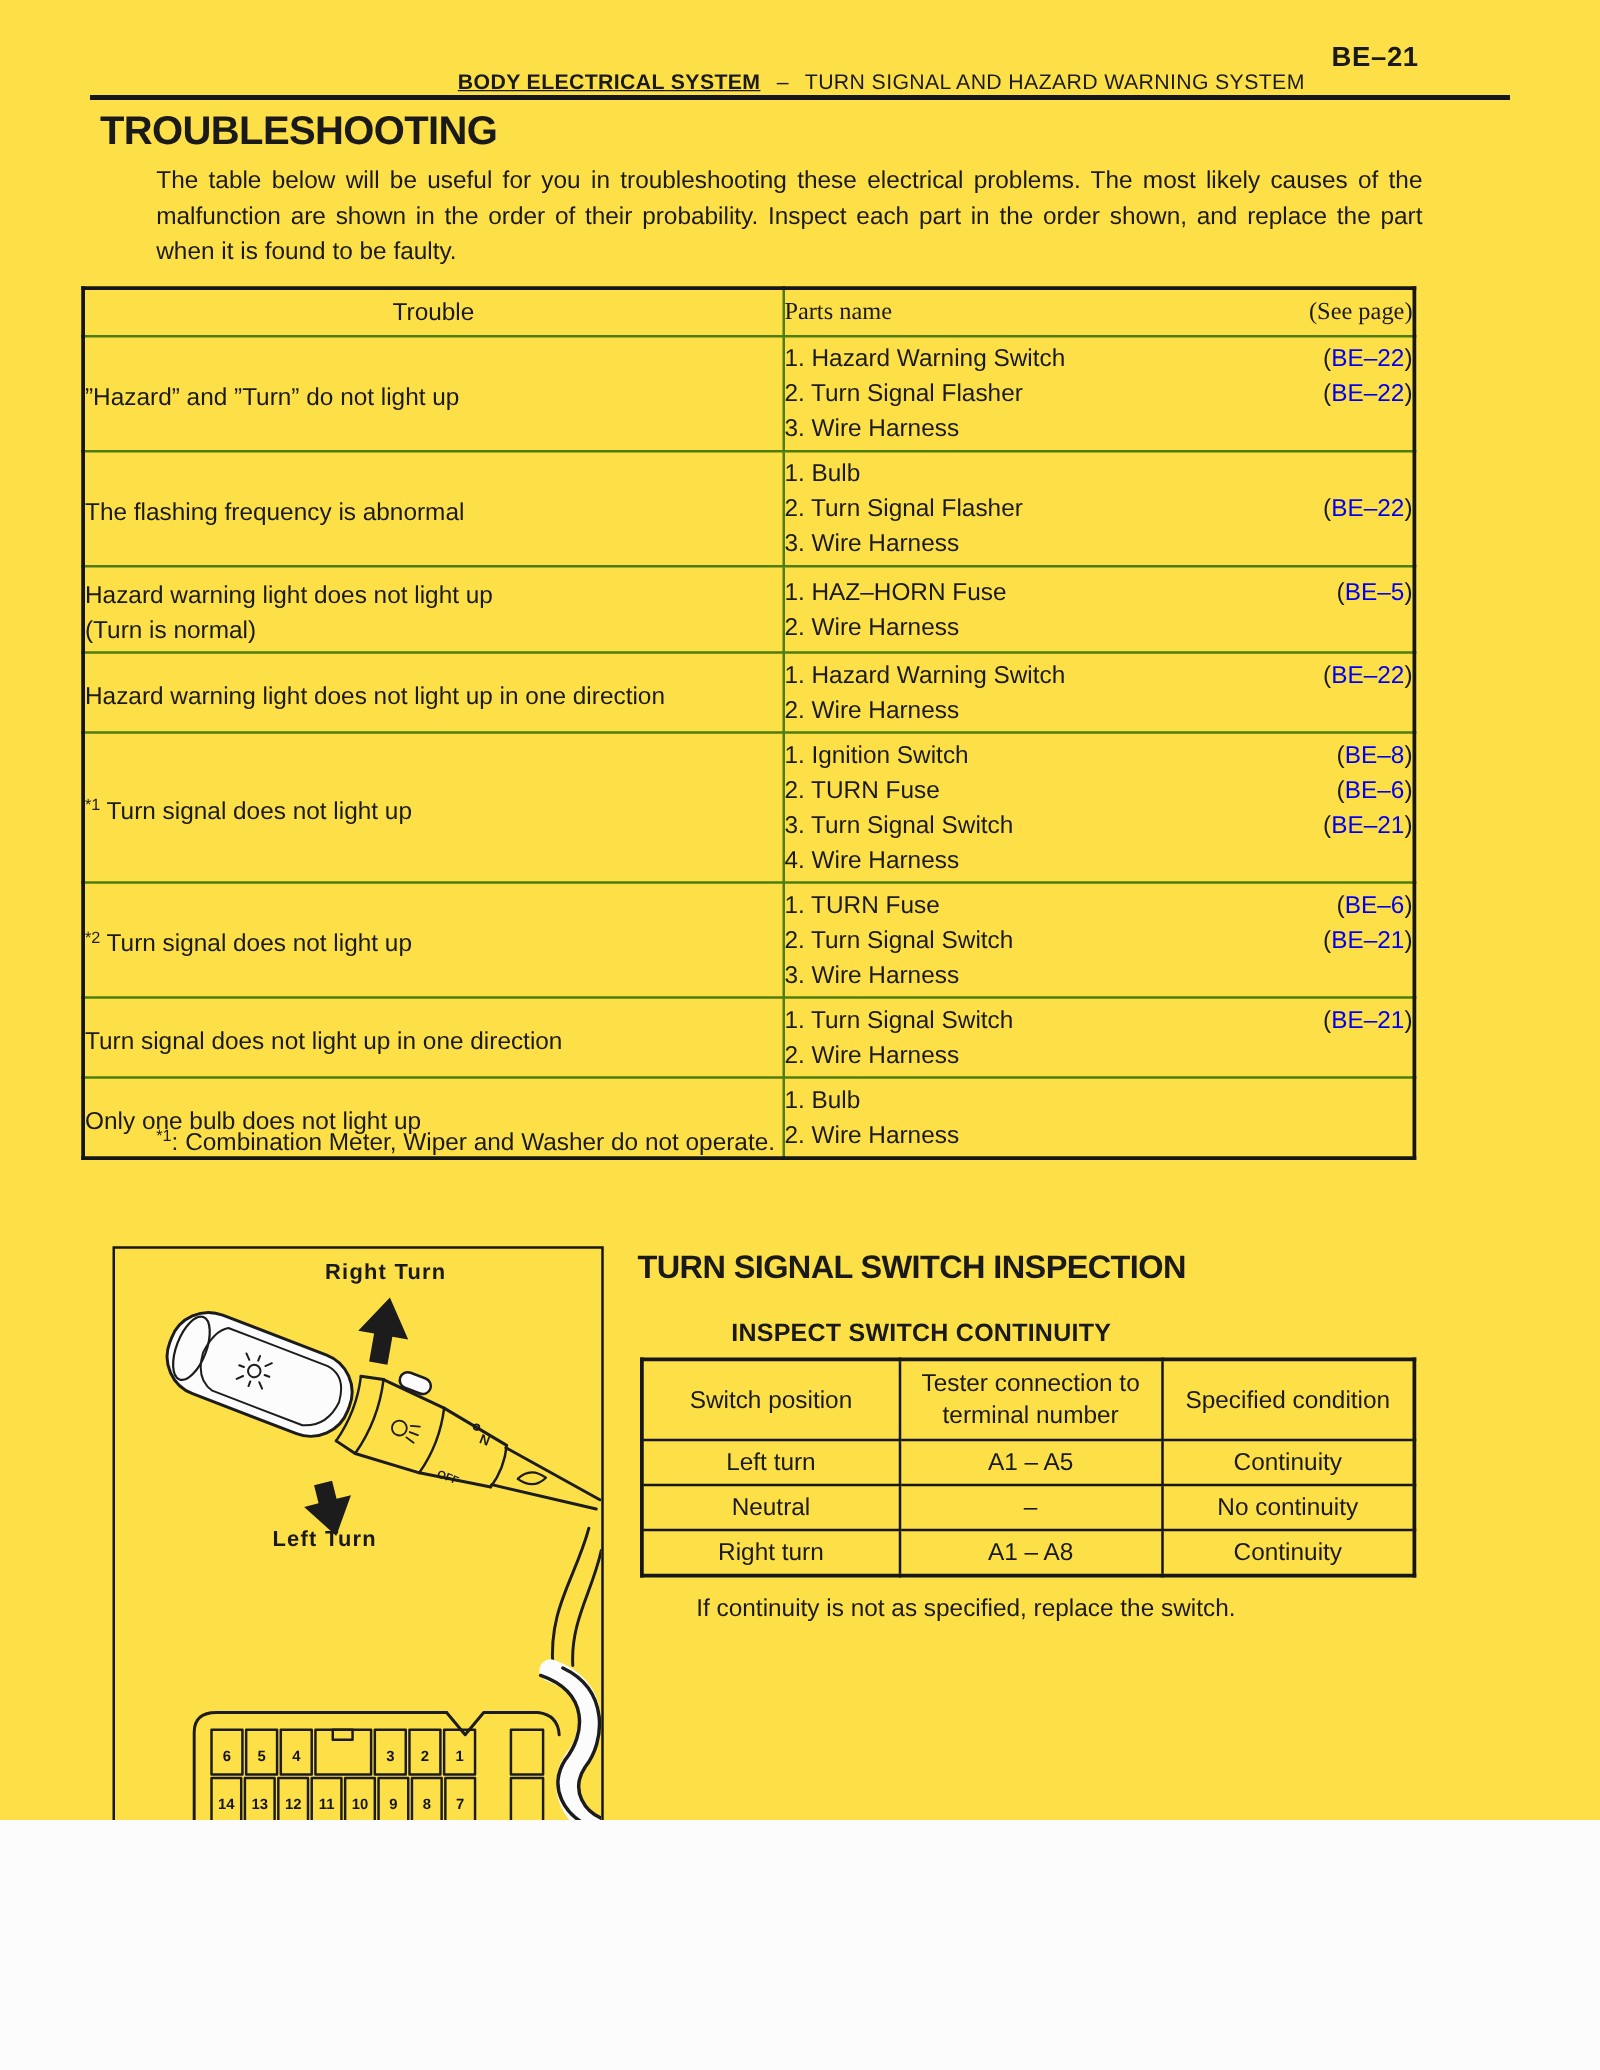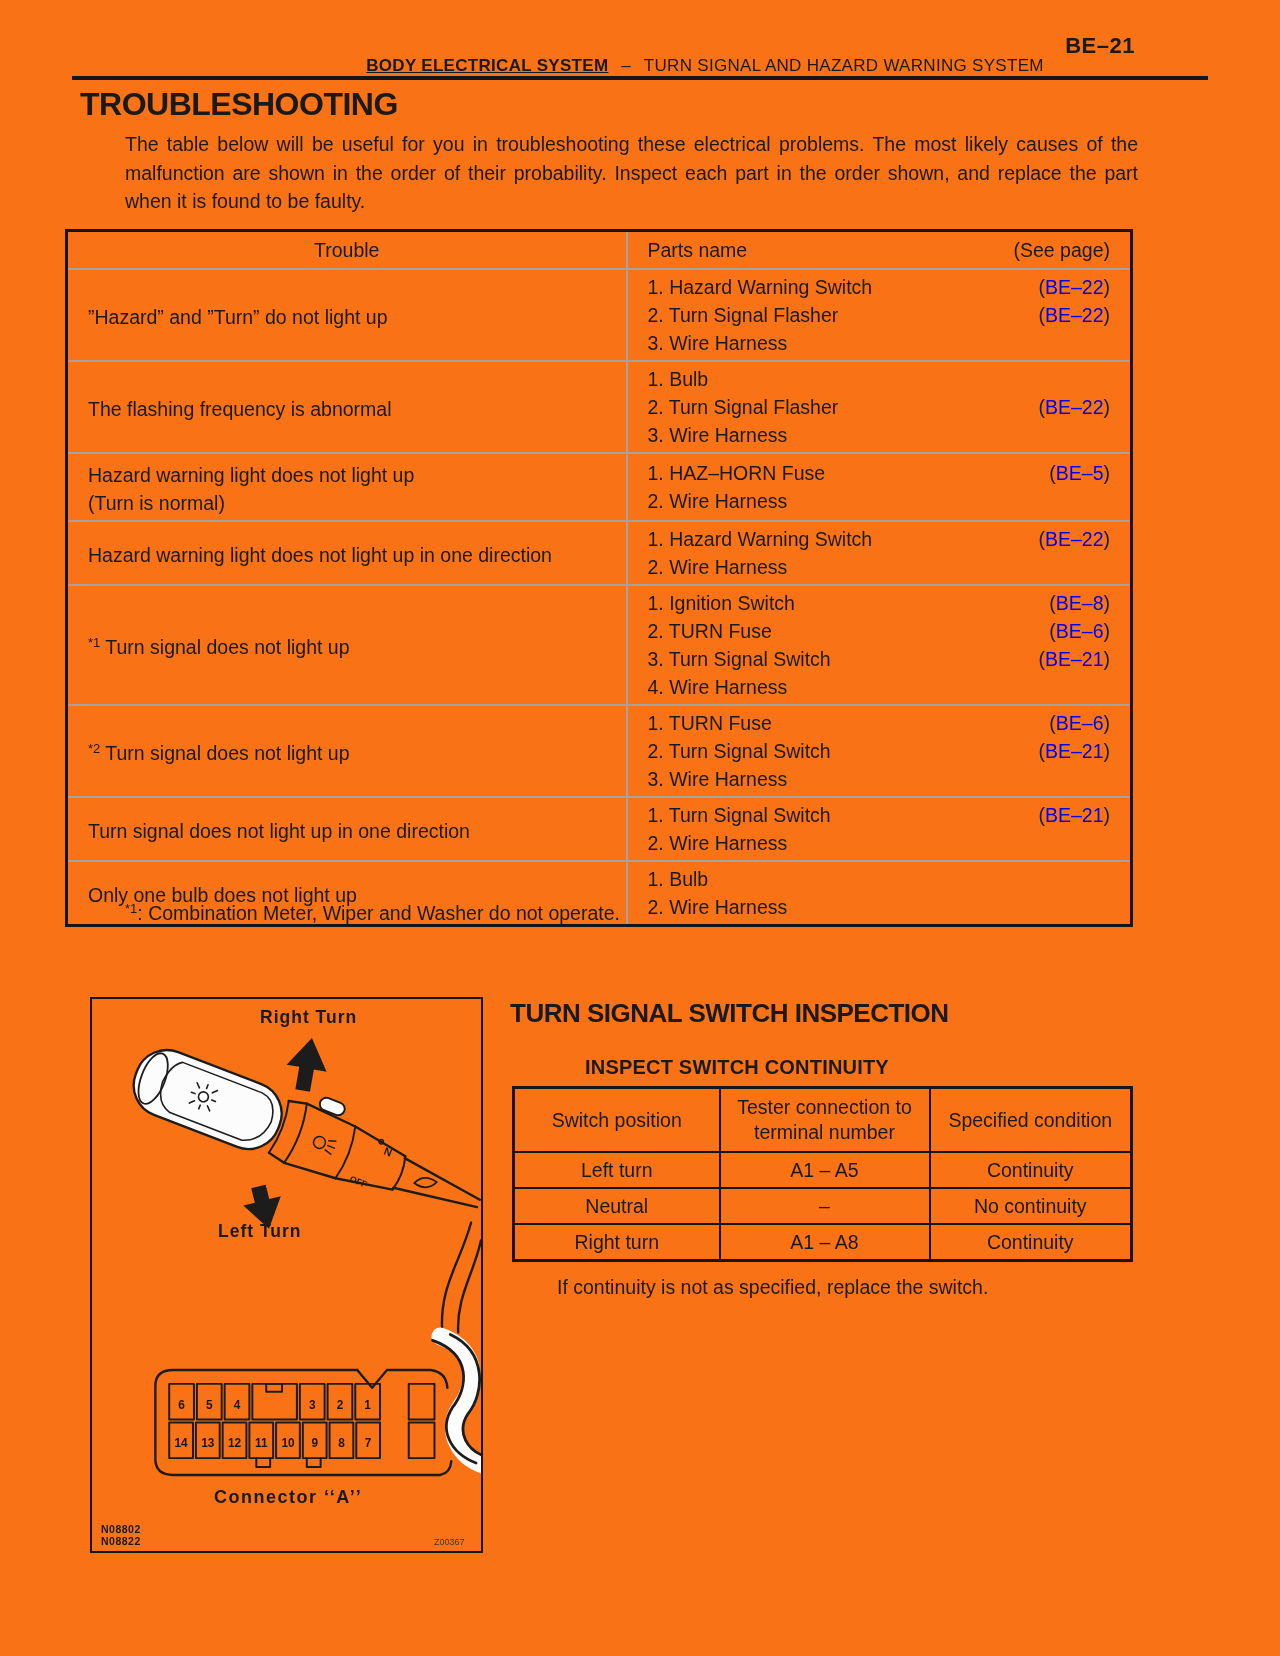--- a/index.html
+++ b/index.html
@@ -1,38 +1,38 @@
 <!DOCTYPE html>
 <html><head>
 <meta charset="utf-8">
 <style>
   html,body{margin:0;padding:0;background:#fcfcfc;}
-  .page{position:relative;width:1280px;height:1656px;background:#f97316;
+  .page{position:relative;width:1280px;height:1456px;background:#fde047;
         font-family:"Liberation Sans",sans-serif;color:#1a1a1a;overflow:hidden;}
 
   
   .page-num{position:absolute;top:33px;right:145px;font-size:22px;font-weight:bold;letter-spacing:.5px;}
   .running-head{position:absolute;top:56px;left:130px;width:1150px;text-align:center;font-size:17px;white-space:nowrap;}
   .running-head .sec{font-weight:bold;letter-spacing:.3px;text-decoration:underline;}
   .running-head .dash{margin:0 13px;}
   .running-head .subsec{letter-spacing:.3px;}
   .head-rule{position:absolute;top:76px;left:72px;width:1136px;height:3.5px;background:#161616;}
 
   .doc-title{position:absolute;top:86px;left:80px;font-size:32px;font-weight:bold;letter-spacing:-.5px;}
   .intro{position:absolute;top:130px;left:125px;width:1013px;font-size:19.5px;line-height:28.5px;text-align:justify;}
 
   
   .trouble-table{position:absolute;top:229px;left:65px;width:1068px;border-collapse:collapse;
                  font-size:19.5px;table-layout:fixed;}
   .trouble-table,".trouble-table" td{}
   .trouble-table{border:3px solid #161616;}
-  .trouble-table th,.trouble-table td{border:2px solid #a3a3a3;padding:3px 20px;vertical-align:middle;}
+  .trouble-table th,.trouble-table td{border:2px solid #4d7c0f;padding:3px 0;vertical-align:middle;}
   .trouble-table th{font-weight:normal;height:30px;}
   .col-trouble-w{width:560px;}
-  .th-parts{display:flex;justify-content:space-between;align-items:center;}
+  .th-parts{display:flex;justify-content:space-between;align-items:center;font-family:Liberation Serif, serif;}
   .cell-trouble{text-align:left;}
   .t-line{line-height:28px;}
   .mk{font-size:13px;vertical-align:7px;}
   .mk:not(:empty){margin-right:5px;}
   .cell-parts{padding:4px 13px;}
   .part-line{display:flex;justify-content:space-between;align-items:baseline;line-height:28px;}
   .page-link{color:#0000ee;text-decoration:none;}
   .pp{color:#1a1a1a;}
 
   

